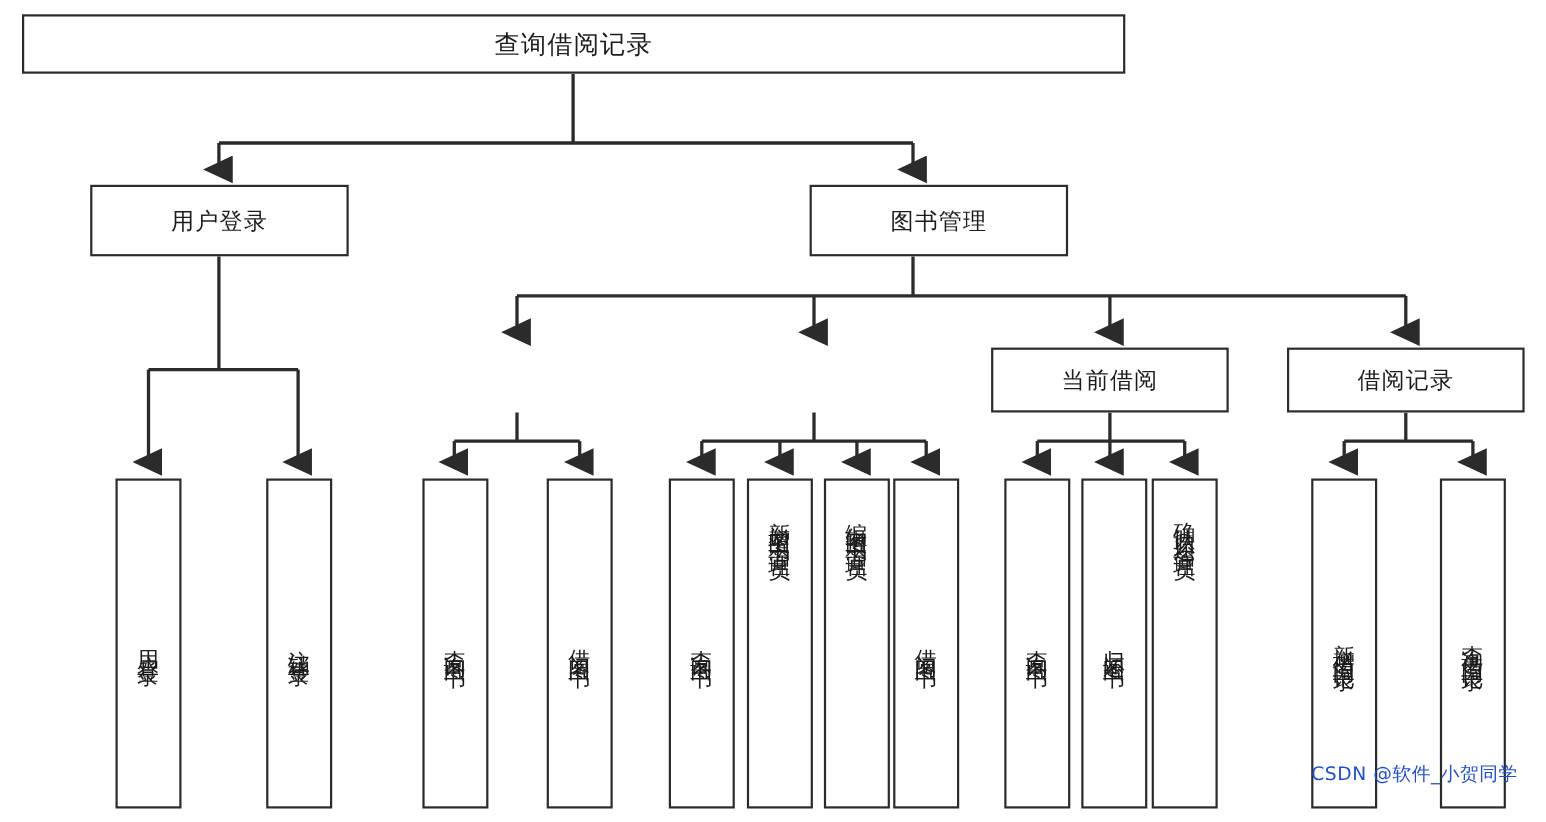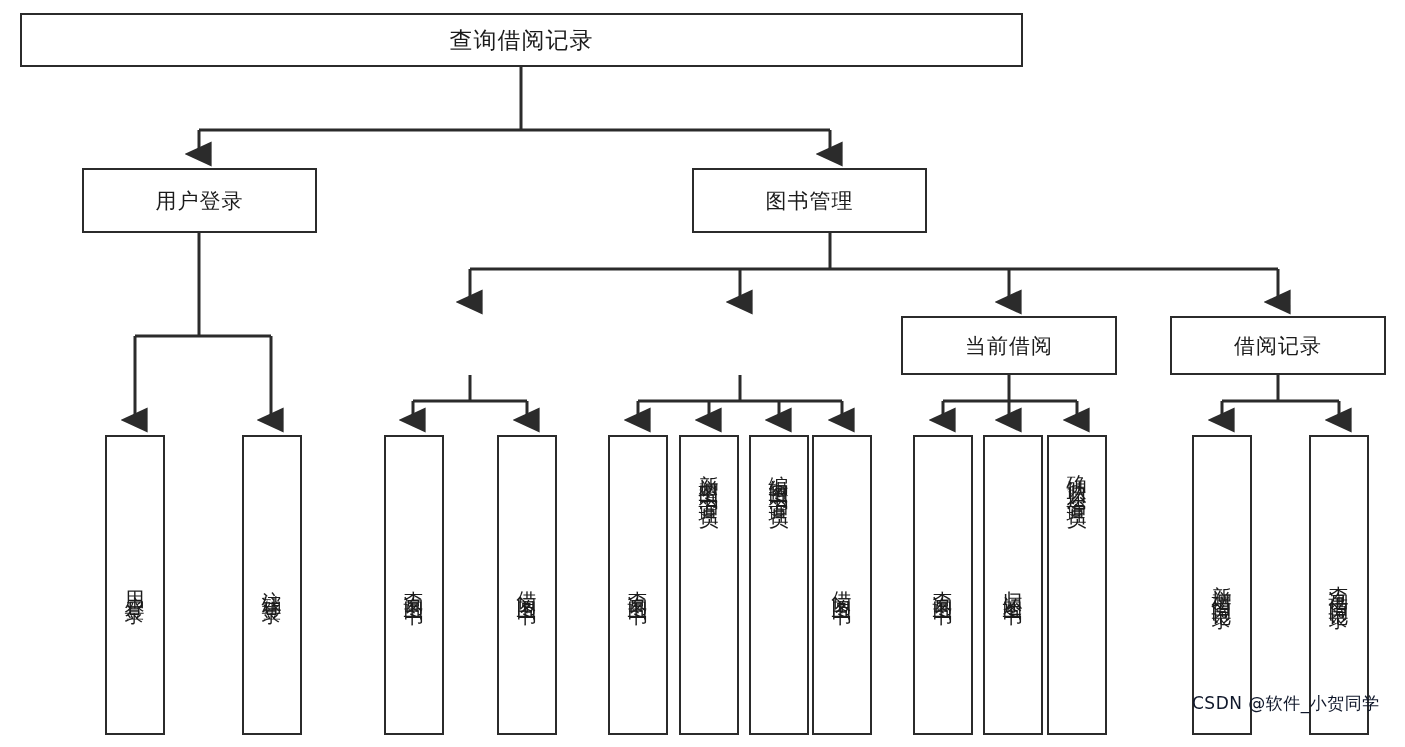--- a/index.html
+++ b/index.html
@@ -65,21 +65,21 @@
   }
   .hlabel {
     white-space: nowrap;
     letter-spacing: 1px;
   }
   #watermark {
     position: absolute;
     left: 1192px;
     top: 692px;
     font-size: 17px;
-    color: #0f172a;
+    color: #1d4ed8;
     white-space: nowrap;
     z-index: 5;
     letter-spacing: 0.5px;
   }
 </style>
 </head>
 <body>
 
 <div id="diagram-canvas">
 
@@ -146,21 +146,21 @@
   </svg>
 
   <div class="node node-root" style="left:20px; top:13px; width:1003px; height:54px;">
     <span class="hlabel">查询借阅记录</span>
   </div>
 
   <div class="node node-l2" style="left:82px; top:168px; width:235px; height:65px;">
     <span class="hlabel">用户登录</span>
   </div>
 
-  <div class="node node-l2" style="left:692px; top:168px; width:235px; height:65px;">
+  <div class="node node-l2" style="left:736px; top:168px; width:235px; height:65px;">
     <span class="hlabel">图书管理</span>
   </div>
 
 
 
   <div class="node node-l3" style="left:901px; top:316px; width:216px; height:59px;">
     <span class="hlabel">当前借阅</span>
   </div>
 
   <div class="node node-l3" style="left:1170px; top:316px; width:216px; height:59px;">

